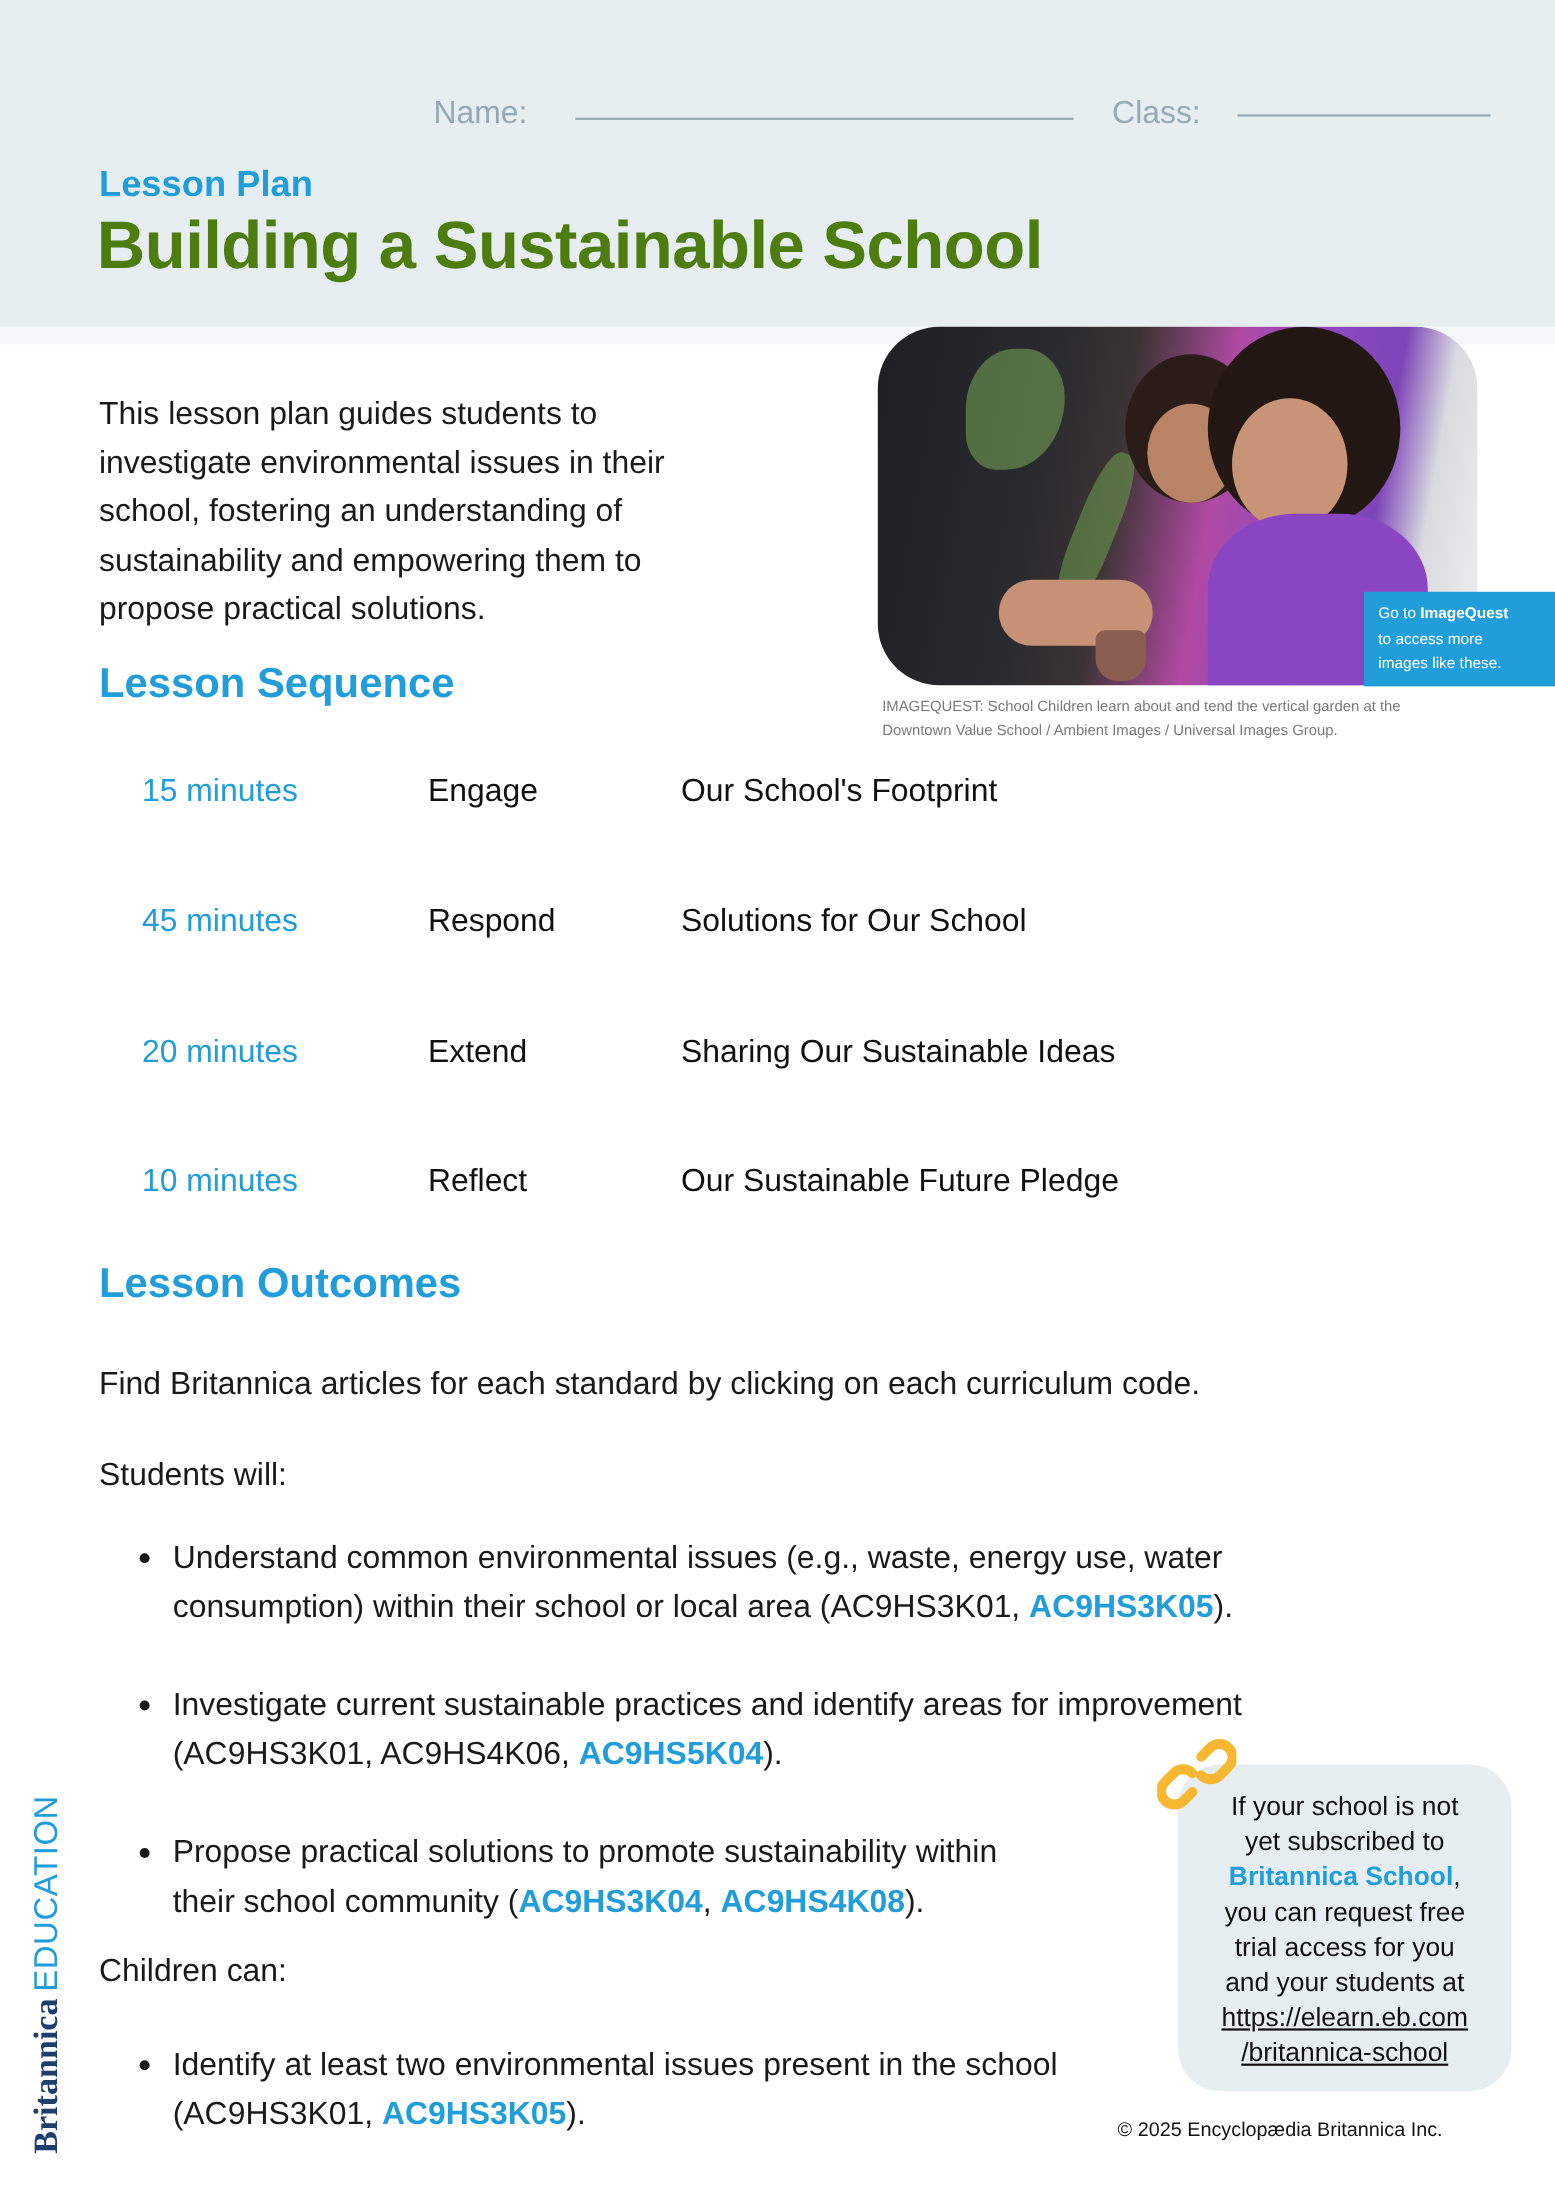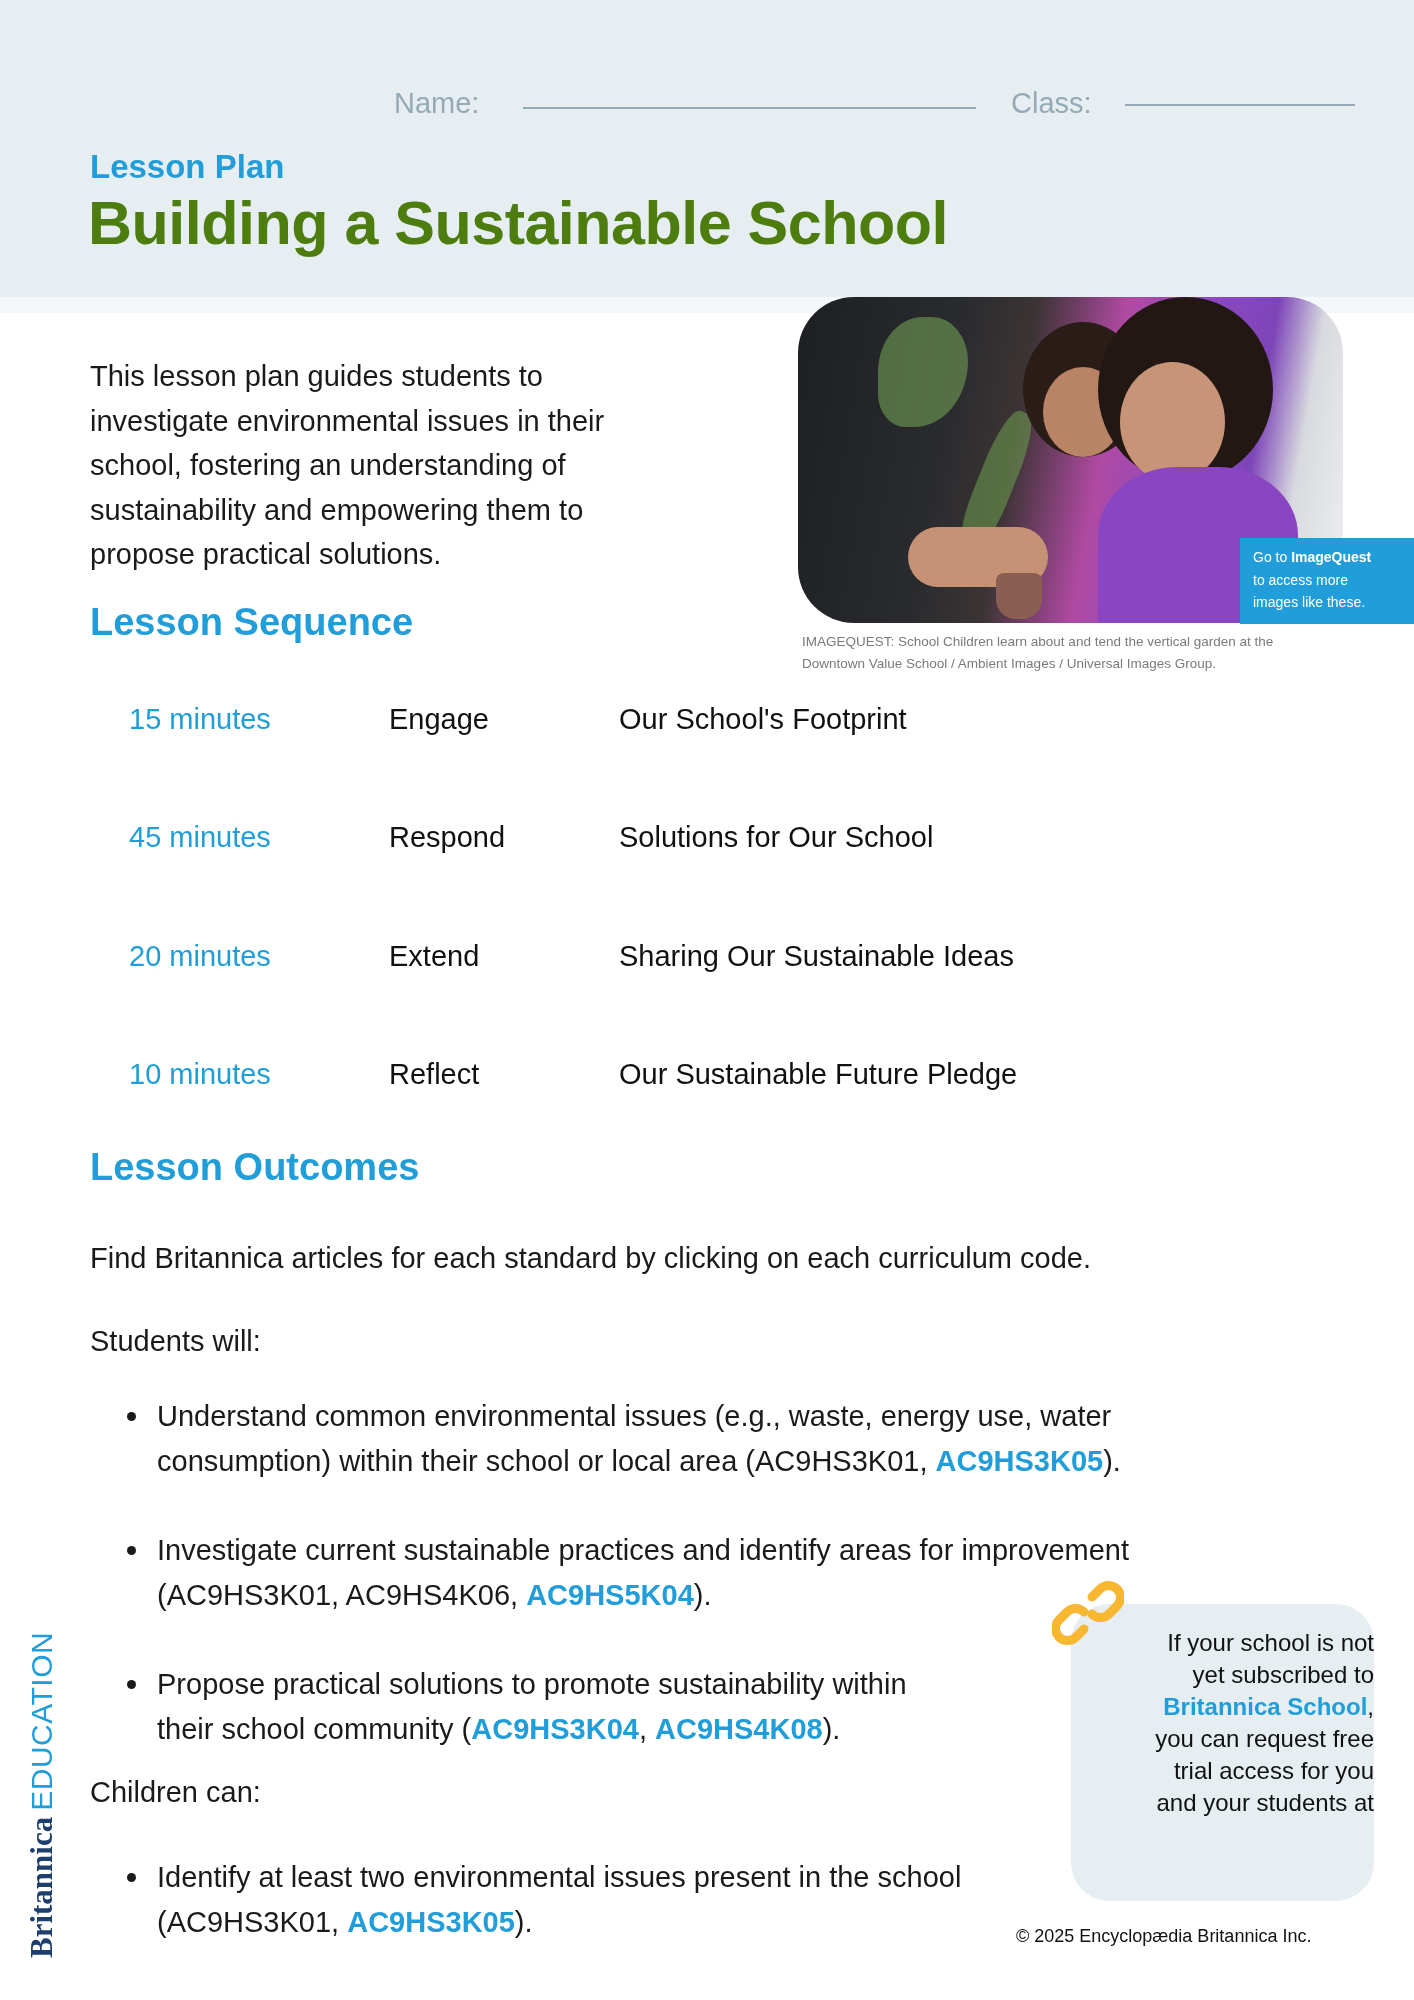--- a/index.html
+++ b/index.html
@@ -46,21 +46,21 @@
   .seq-phase { position: absolute; left: 389px; color: #111111; }
   .seq-activity { position: absolute; left: 619px; color: #111111; }
 
   .para { position: absolute; left: 90px; font-size: 29px; color: #1a1a1a; }
 
   .bullet { position: absolute; left: 157px; font-size: 29px; line-height: 44.5px; color: #1a1a1a; }
   .bullet::before { content: ""; position: absolute; left: -30px; top: 18px; width: 9px; height: 9px; border-radius: 50%; background: #1a1a1a; }
   .code { color: #219ed9; font-weight: bold; }
 
   .cta-box { position: absolute; left: 1071px; top: 1604px; width: 303px; height: 297px; border-radius: 38px; background: #e6eef2;
-             text-align: right; font-size: 24px; line-height: 32px; color: #111111; padding-top: 23px; }
+             text-align: center; font-size: 24px; line-height: 32px; color: #111111; padding-top: 23px; }
   .cta-box .brand { color: #219ed9; font-weight: bold; }
   .cta-box .url { text-decoration: underline; color: #111111; }
   .link-icon { position: absolute; left: 1052px; top: 1577px; width: 72px; height: 72px; }
 
   .copyright { position: absolute; left: 1016px; top: 1926px; font-size: 18px; color: #111111; }
 
   .side-logo { position: absolute; left: 24px; top: 1958px; transform: rotate(-90deg); transform-origin: 0 0; white-space: nowrap; }
   .side-logo .brit { font-family: "Liberation Serif", "DejaVu Serif", serif; font-weight: bold; font-size: 31px; color: #1c3f6e; }
   .side-logo .edu { font-size: 30px; color: #219ed9; letter-spacing: 0.5px; margin-left: 6px; }
 </style>
@@ -159,20 +159,24 @@
   <div><span>(AC9HS3K01, </span><span class="code">AC9HS3K05</span><span>).</span></div>
 </div>
 
 <div class="cta-box">
   <div>If your school is not</div>
   <div>yet subscribed to</div>
   <div><span class="brand">Britannica School</span><span>,</span></div>
   <div>you can request free</div>
   <div>trial access for you</div>
   <div>and your students at</div>
+  <div class="url">
+    <div>https://elearn.eb.com</div>
+    <div>/britannica-school </div>
+  </div>
 </div>
 
 <svg class="link-icon" viewBox="0 0 72 72">
   <g fill="none" stroke="#f7b731" stroke-width="9" stroke-linecap="round">
     <path d="M40 20 L48 12 A12 12 0 0 1 65 29 L57 37 A12 12 0 0 1 40 37"></path>
     <path d="M32 52 L24 60 A12 12 0 0 1 7 43 L15 35 A12 12 0 0 1 32 35"></path>
   </g>
 </svg>
 
 <div class="copyright">© 2025 Encyclopædia Britannica Inc.</div>

